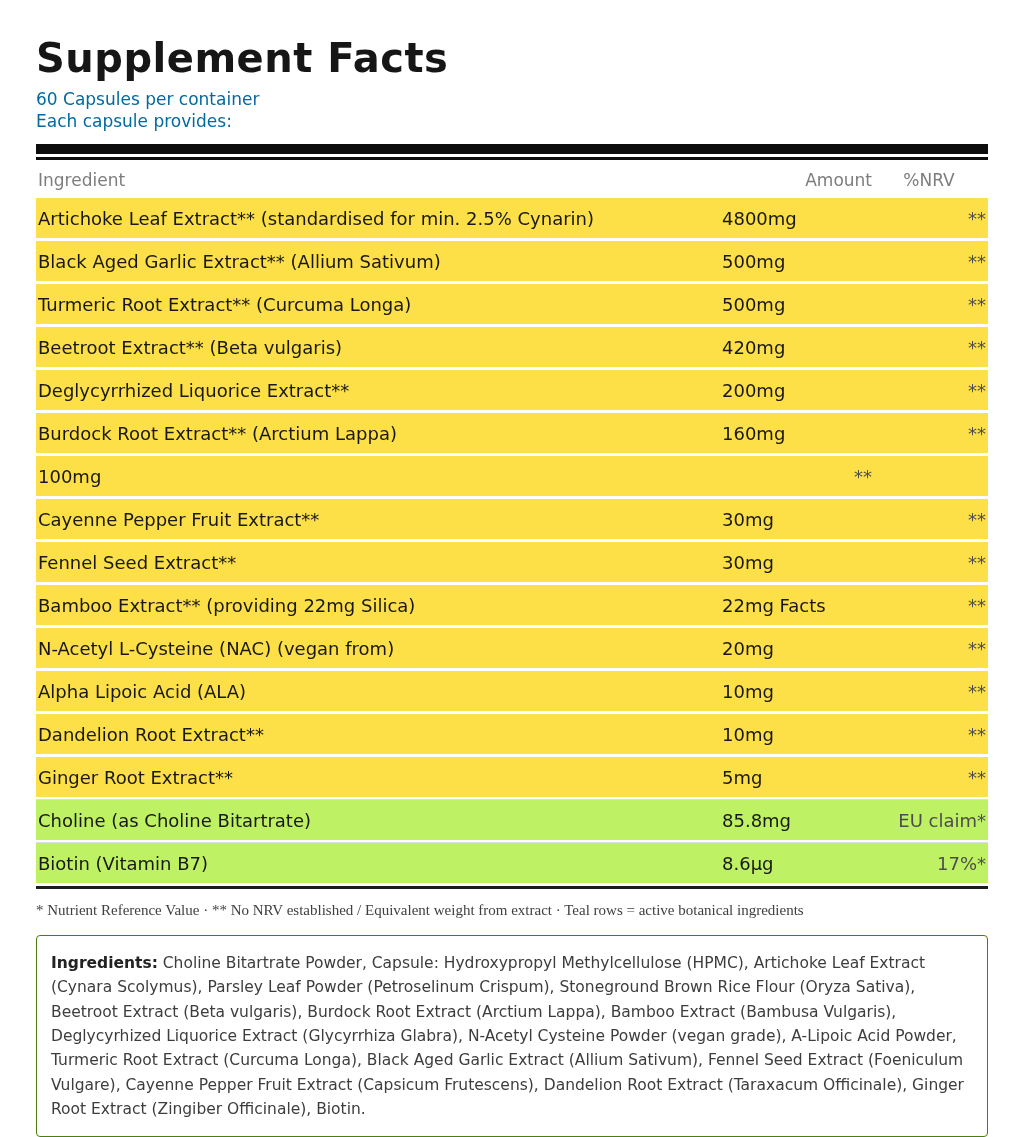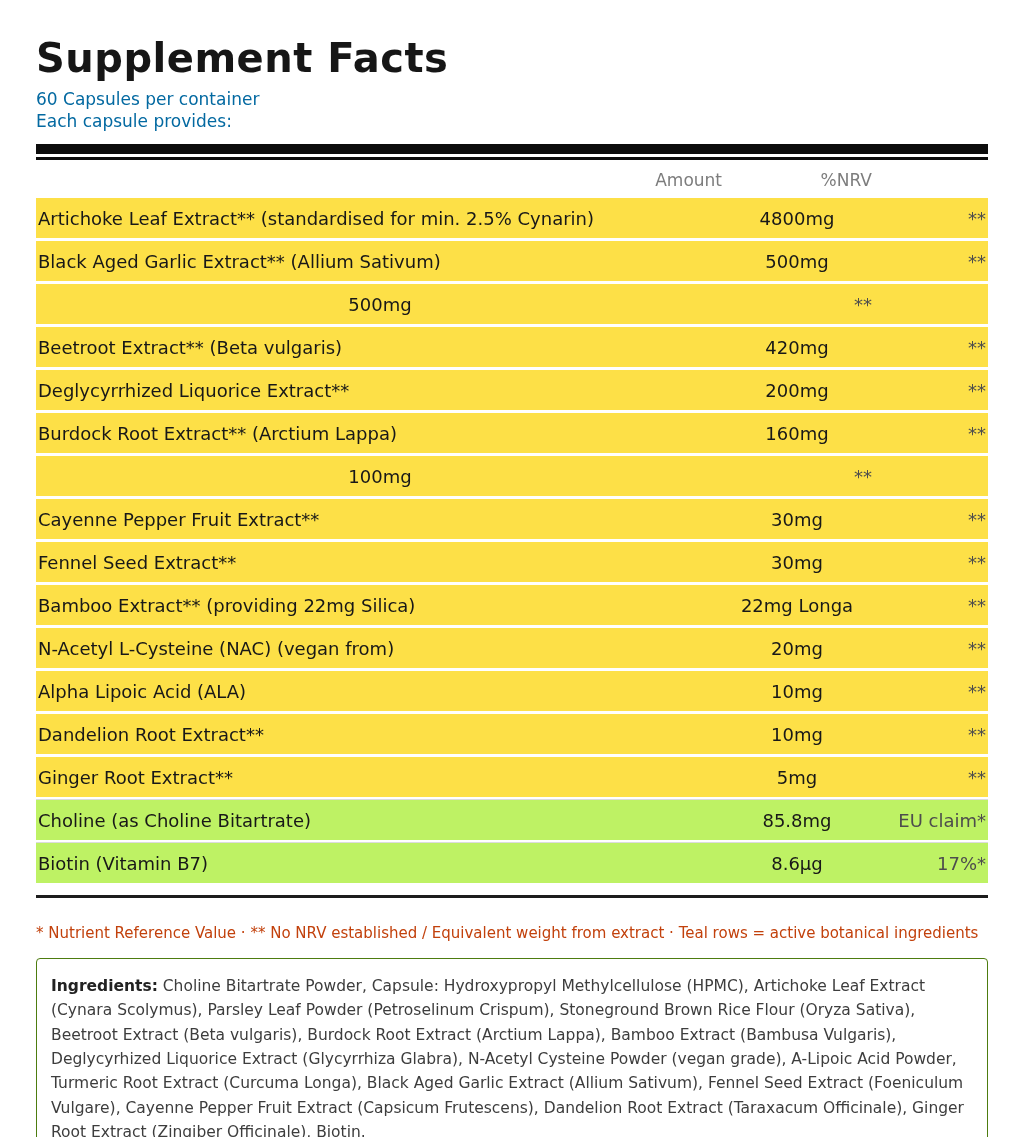--- a/index.html
+++ b/index.html
@@ -31,44 +31,45 @@
   .bar-thin  { height: 3px;  background: #0d0d0d; margin-top: 3px; }
 
   .thead {
     display: grid;
     grid-template-columns: 1fr 150px 114px;
     padding: 10px 2px 8px 2px;
     font-size: 17px;
     color: #7d7d7d;
   }
   .thead .h-amt { text-align: right; }
-  .thead .h-nrv { text-align: right; }
+  .thead .h-nrv { text-align: center; }
 
   .row {
     display: grid;
     grid-template-columns: 1fr 150px 114px;
     align-items: center;
     height: 40px;
     margin-bottom: 3px;
     padding: 0 2px;
     font-size: 18px;
     color: #181818;
   }
   .row.teal  { background: #fde047; }
   .row.plain { background: #bef264; box-shadow: 0 -1px 0 #dcdcdc; }
-  .row:last-child { margin-bottom: 12px; }
-  .row .amt { text-align: center; white-space: nowrap; }
+  .row:last-child { margin-bottom: 3px; }
+  .row .amt { text-align: left; white-space: nowrap; }
   .row .nrv { text-align: right; color: #4d4d4d; white-space: nowrap; }
 
   .bar-bottom { height: 3px; background: #1c1c1c; margin-top: 1px; }
 
   .footnote {
-    margin-top: 26px;
+    margin-top: 13px;
     font-size: 15px;
-    color: #c2410c;
+    color: #404040;
+    font-family: Liberation Serif, serif;
   }
 
   .ing-box {
     margin-top: 16px;
     border: 1px solid #4d7c0f;
     border-radius: 4px;
     padding: 15px 14px;
     font-size: 15.5px;
     line-height: 1.57;
     color: #3d3d3d;
@@ -81,38 +82,40 @@
 <div class="page">
 
   <h1 class="title">Supplement Facts</h1>
   <div class="sub">60 Capsules per container</div>
   <div class="sub">Each capsule provides:</div>
 
   <div class="bar-thick"></div>
   <div class="bar-thin"></div>
 
   <div class="thead">
+    <span class="h-ing">Ingredient</span>
     <span class="h-amt">Amount</span>
     <span class="h-nrv">%NRV</span>
   </div>
 
   <div id="rows">
     <div class="row teal">
       <span class="name">Artichoke Leaf Extract** (standardised for min. 2.5% Cynarin)</span>
       <span class="amt">4800mg</span>
       <span class="nrv">**</span>
     </div>
 
     <div class="row teal">
       <span class="name">Black Aged Garlic Extract** (Allium Sativum)</span>
       <span class="amt">500mg</span>
       <span class="nrv">**</span>
     </div>
 
     <div class="row teal">
+      <span class="name">Turmeric Root Extract** (Curcuma Longa)</span>
       <span class="amt">500mg</span>
       <span class="nrv">**</span>
     </div>
 
     <div class="row teal">
       <span class="name">Beetroot Extract** (Beta vulgaris)</span>
       <span class="amt">420mg</span>
       <span class="nrv">**</span>
     </div>
 
@@ -140,21 +143,21 @@
     </div>
 
     <div class="row teal">
       <span class="name">Fennel Seed Extract**</span>
       <span class="amt">30mg</span>
       <span class="nrv">**</span>
     </div>
 
     <div class="row teal">
       <span class="name">Bamboo Extract** (providing 22mg Silica)</span>
-      <span class="amt">22mg Longa</span>
+      <span class="amt">22mg Facts</span>
       <span class="nrv">**</span>
     </div>
 
     <div class="row teal">
       <span class="name">N-Acetyl L-Cysteine (NAC) (vegan from)</span>
       <span class="amt">20mg</span>
       <span class="nrv">**</span>
     </div>
 
     <div class="row teal">

